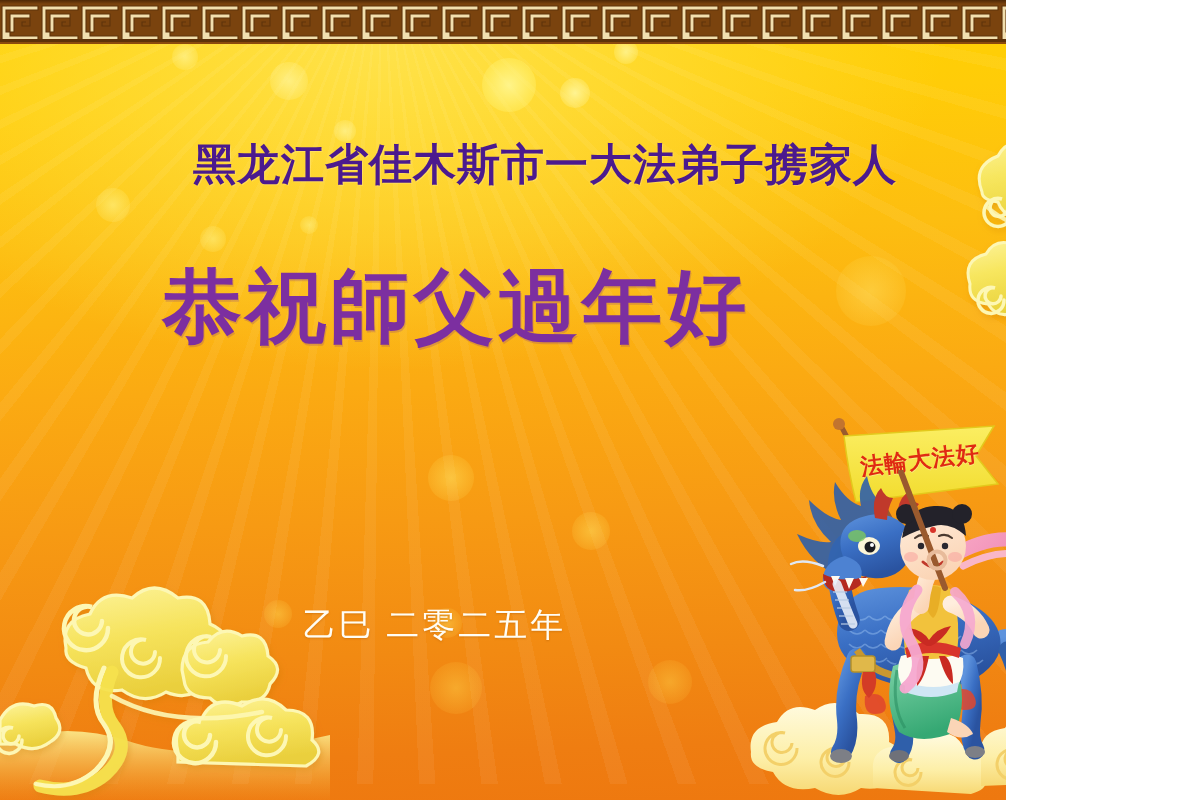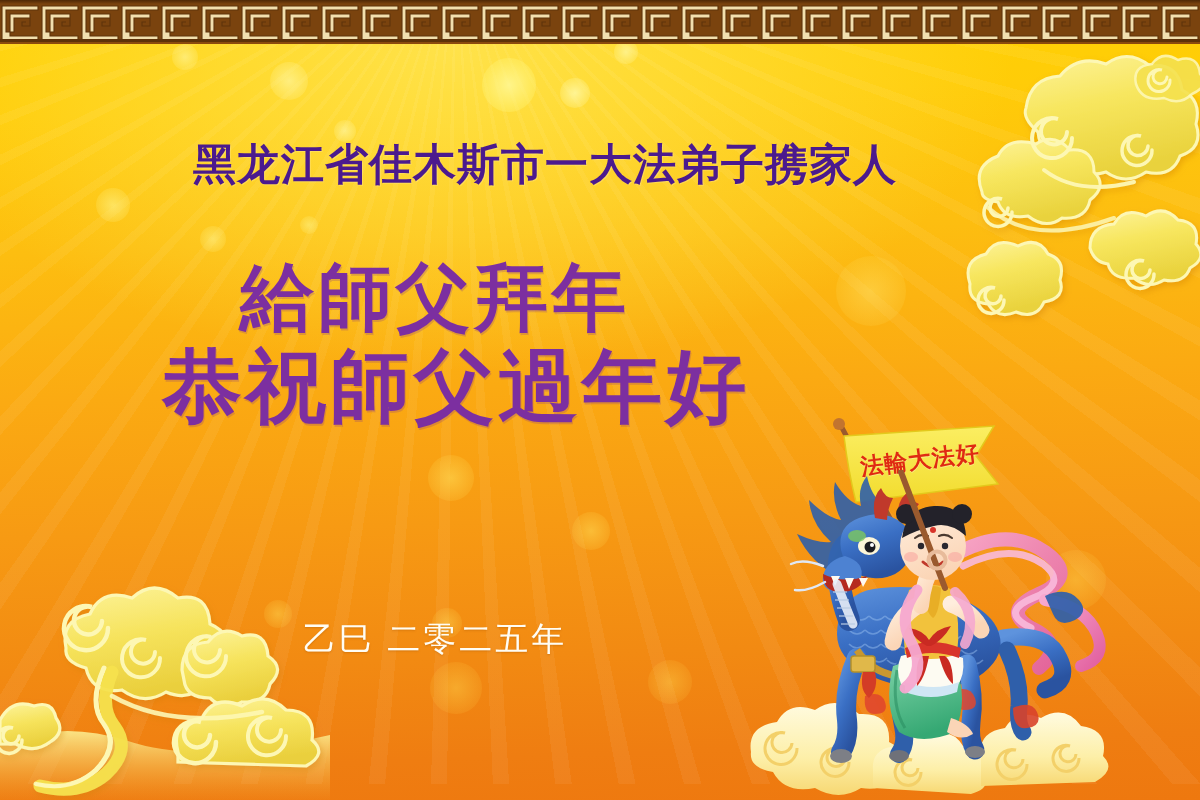--- a/index.html
+++ b/index.html
@@ -1,24 +1,25 @@
 <!DOCTYPE html>
 <html><head>
 <meta charset="utf-8">
 <style>
   html,body{margin:0;padding:0;}
   body{
     width:1200px;height:800px;overflow:hidden;
     font-family:"DejaVu Sans","Liberation Sans",sans-serif;
   }
   #card{
-    position:relative;width:1200px;height:800px;overflow:hidden;
+    position:relative;width:964px;height:800px;overflow:hidden;
     background:
       radial-gradient(ellipse 900px 520px at 38% 6%, #ffe24a 0%, rgba(255,226,74,0) 62%),
       linear-gradient(178deg,#ffd400 0%,#ffcc08 14%,#fdbe10 30%,#fbaa12 48%,#f79a13 64%,#f28a12 80%,#ef7d11 92%,#ee780f 100%);
+    padding-left: 42px;
   }
 
   
   .rays{
     position:absolute;left:-10%;top:-22%;width:120%;height:120%;
     background:repeating-conic-gradient(from 0deg at 40% 12%,
       rgba(255,255,255,.055) 0deg 1.1deg, rgba(255,255,255,0) 1.1deg 4.2deg);
     pointer-events:none;
   }
 
@@ -62,22 +63,22 @@
     color:#7c2fa0;
     letter-spacing:4px;
     white-space:nowrap;
     line-height:1.08;
     text-shadow:1px 2px 0 rgba(120,40,150,.22);
   }
   #greet-1{font-size:74px;}
   #greet-2{font-size:80px;margin-top:6px;margin-left:42px;}
 
   #date-line{
-    position:absolute;left:303px;top:617px;
-    font-family:Liberation Sans, sans-serif;
+    position:absolute;left:303px;top:603px;
+    font-family:Liberation Serif, serif;
     font-size:33px;
     font-weight:500;
     color:#fffdf4;
     letter-spacing:3px;
     white-space:nowrap;
     text-shadow:0 1px 2px rgba(160,80,0,.35);
   }
 
   
   #banner-wrap{position:absolute;left:826px;top:418px;width:200px;height:110px;}
@@ -222,21 +223,20 @@
         <path d="M22,180 a13,13 0 1,1 -9,-12 a8,8 0 1,0 6,8" fill="none" stroke="#fdf7b4" stroke-width="3.5" stroke-linecap="round"></path>
 
         <path d="M112,136 q60,34 150,16" fill="none" stroke="#fdf7b4" stroke-width="4.5" stroke-linecap="round" opacity=".9"></path>
       </g>
     </svg>
   </div>
 
   <div id="header-line">黑龙江省佳木斯市一大法弟子携家人</div>
 
   <div id="greeting">
-    <div class="greet-line" id="greet-1">給師父拜年</div>
     <div class="greet-line" id="greet-2">恭祝師父過年好</div>
   </div>
 
   <div id="date-line">乙巳 二零二五年</div>
 
   <div id="banner-wrap">
     <svg viewBox="0 0 200 110" width="200" height="110" style="position:absolute;left:0;top:0;">
       <defs>
         <linearGradient id="flagg" x1="0" y1="0" x2="0" y2="1">
           <stop offset="0%" stop-color="#fbee62"></stop>

